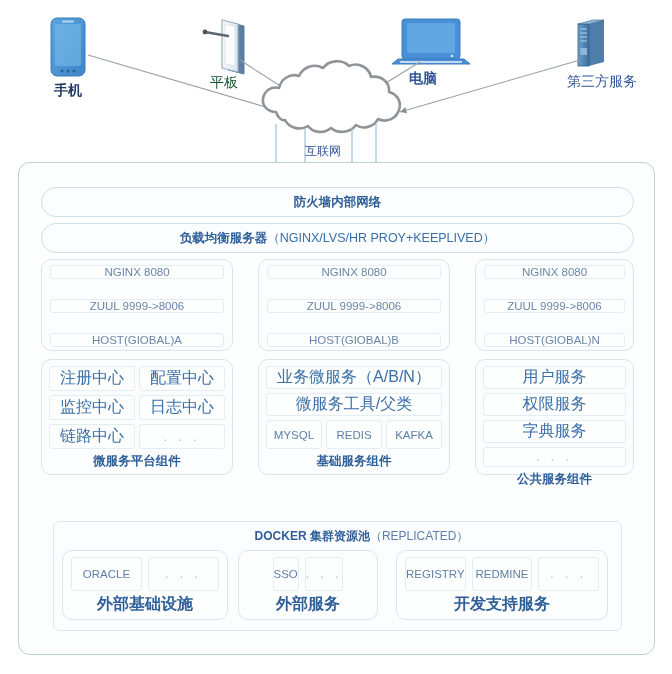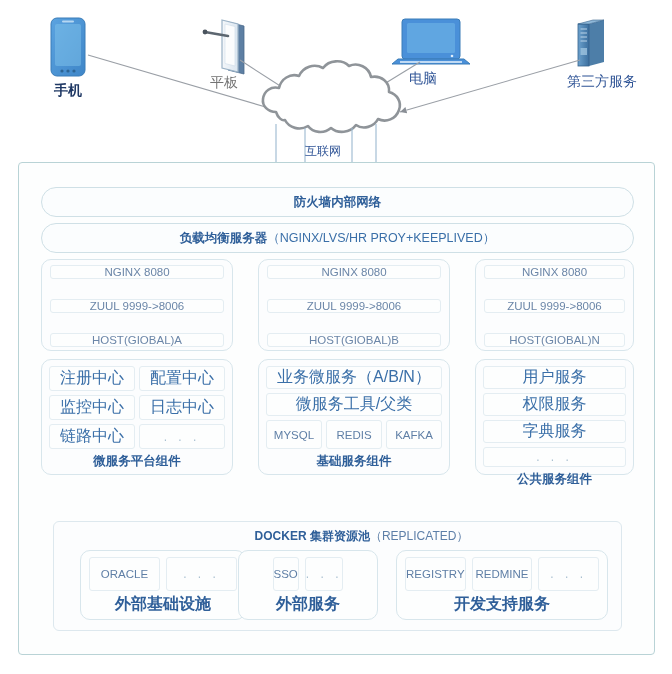--- a/index.html
+++ b/index.html
@@ -34,21 +34,21 @@
     pointer-events: none;
   }
 
   
   .outer-frame {
     position: absolute;
     left: 18px; top: 162px;
     width: 637px; height: 493px;
     border: 1px solid #b9d3d6;
     background: #fdfefe;
-    border-radius: 4px;
+    border-radius: 12px;
   }
 
   .bar {
     position: absolute;
     border: 1px solid #cfe0e6;
     border-radius: 16px;
     background: #fbfdfe;
     display: flex; align-items: center; justify-content: center;
     color: #3a6fa8;
     font-size: 12.5px;
@@ -142,21 +142,21 @@
 
   .dk-group {
     position: absolute;
     top: 28px; height: 70px;
     border: 1px solid #d8e6ec;
     border-radius: 10px;
     background: #fdfefe;
     padding: 6px 8px 4px;
     display: flex; flex-direction: column;
   }
-  .dk-group.d1 { left: 26px;  width: 166px; }
+  .dk-group.d1 { left: 8px;  width: 166px; }
   .dk-group.d2 { left: 184px; width: 140px; align-items: center; }
   .dk-group.d3 { left: 342px; width: 212px; }
   .dk-row { display: flex; gap: 6px; flex: 1; }
   .dk-row .chip { flex: 1; }
   .dk-title {
     text-align: center;
     color: #2f5f99;
     font-size: 16px;
     font-weight: bold;
     padding-top: 3px;
@@ -255,22 +255,22 @@
 
     <g stroke="#9bb8cf" stroke-width="1.1" fill="none">
       <line x1="276" y1="124" x2="276" y2="186" marker-end="url(#arrowBlue)"></line>
       <line x1="305" y1="128" x2="305" y2="186" marker-end="url(#arrowBlue)"></line>
       <line x1="352" y1="128" x2="352" y2="186" marker-end="url(#arrowBlue)"></line>
       <line x1="376" y1="124" x2="376" y2="186" marker-end="url(#arrowBlue)"></line>
     </g>
   </svg>
 
   <div class="device-label" style="left:40px; top:82px; width:56px;">手机</div>
-  <div class="device-label" style="left:196px; top:74px; width:56px; font-weight:normal; color:#737373;">平板</div>
-  <div class="device-label" style="left:392px; top:70px; width:62px; font-weight:normal; color:#2f5496;">电脑</div>
+  <div class="device-label" style="left:196px; top:74px; width:56px; font-weight:normal; color:#14532d;">平板</div>
+  <div class="device-label" style="left:392px; top:70px; width:62px; font-weight:bold; color:#2f5496;">电脑</div>
   <div class="device-label" style="left:548px; top:66px; width:108px; font-weight:normal; color:#2f5496;margin-top:7px;">第三方服务</div>
 
   <div class="net-label" style="left:305px; top:143px;">互联网</div>
 
   <div class="outer-frame">
 
     <div class="bar firewall">
       <span class="cn">防火墙内部网络</span>
     </div>
 

